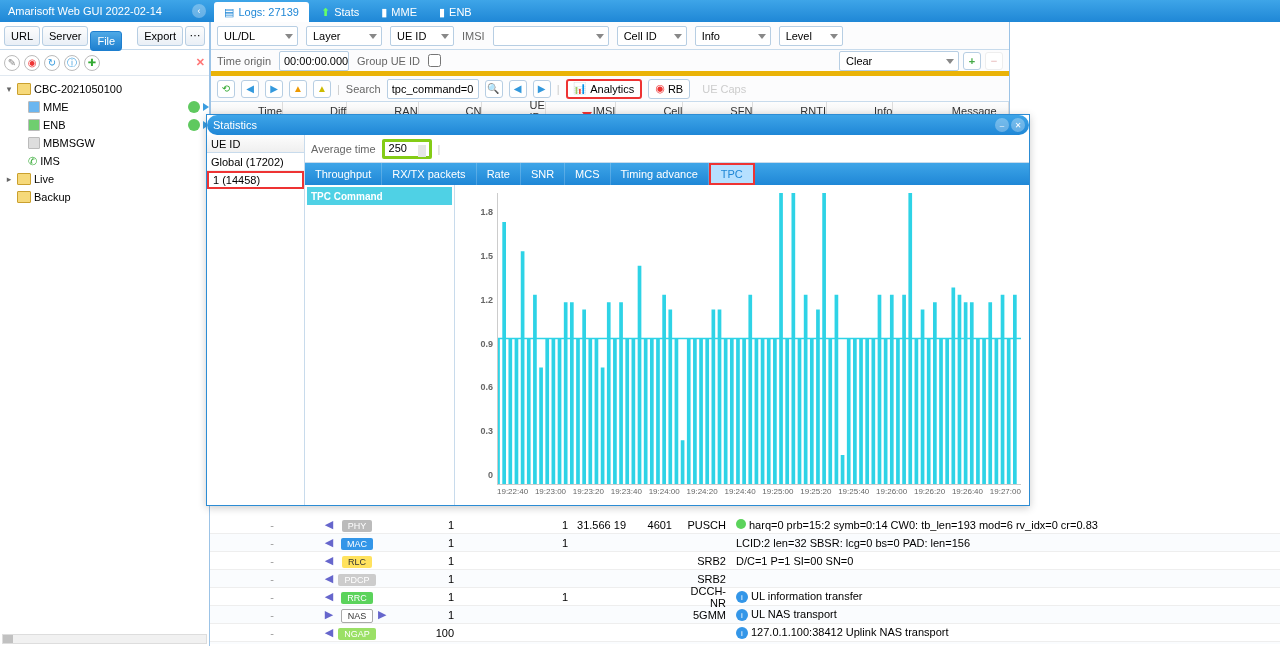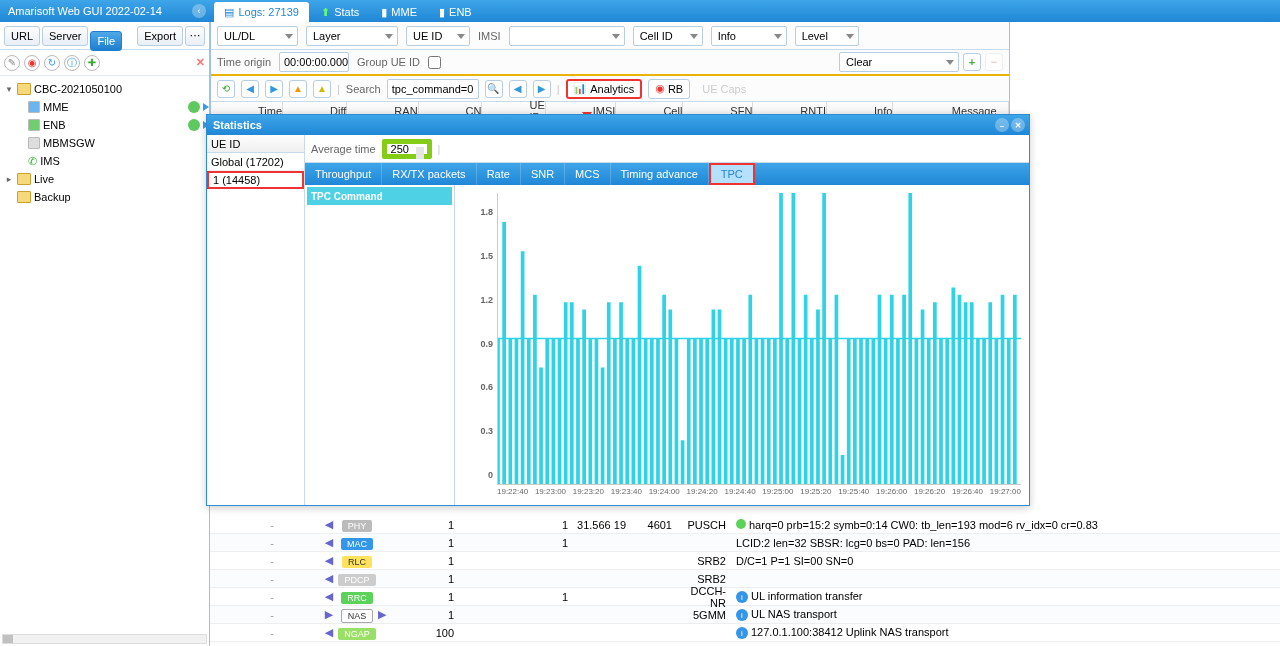--- a/index.html
+++ b/index.html
@@ -31,49 +31,49 @@
   .sd-play{width:0;height:0;border-left:6px solid #3b9de0;border-top:4px solid transparent;border-bottom:4px solid transparent;}
   .right-area{position:absolute;left:210px;right:0;top:0;bottom:0;}
   .tabs-bar{height:22px;background:linear-gradient(#3ea5e8,#1f87d6);display:flex;align-items:flex-end;padding-left:4px;}
   .tab{height:20px;padding:0 10px;display:flex;align-items:center;gap:4px;border-radius:3px 3px 0 0;margin-right:2px;color:#fff;cursor:pointer;}
   .tab.active{background:#fff;color:#1f87d6;}
   .tab.active span{color:#1f87d6;}
   .filter-bar{height:28px;border-bottom:1px solid #c8dbec;display:flex;align-items:center;gap:8px;padding:0 6px;background:#fcfcfd;}
   .dd{height:20px;border:1px solid #b7cee3;border-radius:2px;background:#fff;padding:0 14px 0 6px;position:relative;display:flex;align-items:center;min-width:46px;cursor:pointer;}
   .dd::after{content:"";position:absolute;right:4px;top:7px;border-left:4px solid transparent;border-right:4px solid transparent;border-top:5px solid #888;}
   .lbl{color:#666;}
-  .filter-bar2{height:26px;border-bottom:2px solid #eab308;display:flex;align-items:center;gap:8px;padding:0 6px;background:#fcfcfd;}
+  .filter-bar2{height:26px;border-bottom:5px solid #eab308;display:flex;align-items:center;gap:8px;padding:0 6px;background:#fcfcfd;}
   .input-box{height:20px;border:1px solid #b7cee3;border-radius:2px;background:#fff;padding:0 4px;display:flex;align-items:center;}
   .clear-wrap{margin-left:auto;display:flex;align-items:center;gap:4px;}
   .btn-plus{width:18px;height:18px;border-radius:3px;background:#fff;border:1px solid #b7cee3;display:flex;align-items:center;justify-content:center;color:#4a4;font-weight:bold;cursor:pointer;}
   .btn-minus{width:18px;height:18px;border-radius:3px;background:#fff;border:1px solid #eee;display:flex;align-items:center;justify-content:center;color:#ecc;font-weight:bold;}
   .search-bar{height:26px;border-bottom:1px solid #c8dbec;display:flex;align-items:center;gap:6px;padding:0 6px;background:#fcfcfd;}
   .nav-ico{width:18px;height:18px;border:1px solid #b7cee3;border-radius:3px;display:flex;align-items:center;justify-content:center;background:#fff;cursor:pointer;font-size:10px;}
   .nav-ico.green{color:#3a3;}
   .nav-ico.blue{color:#39d;}
   .nav-ico.orange{color:#e90;}
   .nav-ico.yellow{color:#cb0;}
   .highlight-red{border:2px solid #e33 !important;}
   .search-input{height:20px;border:1px solid #b7cee3;border-radius:2px;padding:0 4px;width:92px;}
   .analytics-btn{height:20px;padding:0 6px;border:1px solid #b7cee3;border-radius:3px;background:#fff;display:flex;align-items:center;gap:3px;cursor:pointer;}
   .rb-btn{height:20px;padding:0 6px;border:1px solid #b7cee3;border-radius:3px;background:#fff;display:flex;align-items:center;gap:3px;cursor:pointer;}
   .ue-caps{color:#ccc;padding:0 6px;}
   .cols-header{height:18px;background:linear-gradient(#fdfdfd,#efefef);border-bottom:1px solid #c8dbec;display:flex;font-size:10px;color:#333;}
   .cols-header div{border-right:1px solid #ddd;display:flex;align-items:center;justify-content:center;margin-left:47px;}
   .stats-window{position:absolute;left:-4px;top:114px;right:250px;height:392px;border:1px solid #2c8cd4;background:#fff;z-index:5;box-shadow:0 2px 8px rgba(0,0,0,0.2);}
-  .stats-title{height:20px;background:linear-gradient(#3ea5e8,#1f87d6);color:#fff;display:flex;align-items:center;padding-left:6px;font-weight:bold;font-size:11px;}
+  .stats-title{height:20px;background:linear-gradient(#3ea5e8,#1f87d6);color:#fff;display:flex;align-items:center;padding-left:6px;font-weight:normal;font-size:11px;border-radius:10px;}
   .stats-title .wbtns{margin-left:auto;display:flex;gap:2px;padding-right:4px;}
   .wb{width:14px;height:14px;border-radius:50%;background:rgba(255,255,255,.3);display:flex;align-items:center;justify-content:center;font-size:8px;cursor:pointer;}
   .stats-body{display:flex;height:calc(100% - 20px);}
   .ue-list{width:98px;border-right:1px solid #c8dbec;}
   .ue-hdr{height:18px;background:linear-gradient(#fdfdfd,#efefef);border-bottom:1px solid #c8dbec;padding-left:4px;display:flex;align-items:center;}
   .ue-item{height:18px;padding-left:4px;display:flex;align-items:center;cursor:pointer;border-bottom:1px solid #f0f0f0;}
   .stats-right{flex:1;display:flex;flex-direction:column;}
   .avg-bar{height:28px;border-bottom:1px solid #c8dbec;display:flex;align-items:center;padding:0 6px;gap:6px;}
-  .spin{height:20px;border:5px solid #84cc16;border-radius:2px;padding:0 16px 0 4px;position:relative;display:flex;align-items:center;width:50px;}
+  .spin{height:20px;border:3px solid #84cc16;border-radius:2px;padding:0 16px 0 4px;position:relative;display:flex;width:50px;}
   .spin::after{content:"";position:absolute;right:3px;top:3px;width:8px;height:12px;background:linear-gradient(#e5e5e5,#e5e5e5);}
   .stat-tabs{height:22px;background:linear-gradient(#3ea5e8,#1f87d6);display:flex;align-items:center;}
   .stab{height:22px;padding:0 10px;display:flex;align-items:center;color:#fff;cursor:pointer;border-right:1px solid rgba(255,255,255,0.2);}
   .stab.active{background:#b6e0ff;color:#1f87d6;}
   .chart-wrap{flex:1;display:flex;}
   .legend{width:150px;border-right:1px solid #c8dbec;padding:2px;}
   .legend-item{height:18px;background:#4fd1e5;color:#fff;padding:0 4px;display:flex;align-items:center;font-weight:bold;font-size:10px;}
   .chart-canvas{flex:1;position:relative;padding:8px 8px 20px 42px;}
   .y-axis{position:absolute;left:0;top:8px;bottom:20px;width:40px;}
   .y-tick{position:absolute;right:2px;font-size:9px;color:#666;transform:translateY(-50%);font-weight:bold;}
@@ -177,21 +177,21 @@
         <span>▮</span>
         <span>ENB</span>
       </div>
   </div>
 
   <div style="border:1px solid #9cc3e6;border-top:none;margin-right:270px;">
   <div class="filter-bar">
     <div class="dd" style="width:81px">
           <span>UL/DL</span>
         </div>
-    <div class="dd" style="width:92px">
+    <div class="dd" style="width:76px">
           <span>Layer</span>
         </div>
     <div class="dd" style="width:64px">
           <span>UE ID</span>
         </div>
     <span class="lbl">IMSI</span>
     <div class="dd" style="width:116px"></div>
     <div class="dd" style="width:70px">
           <span>Cell ID</span>
         </div>

